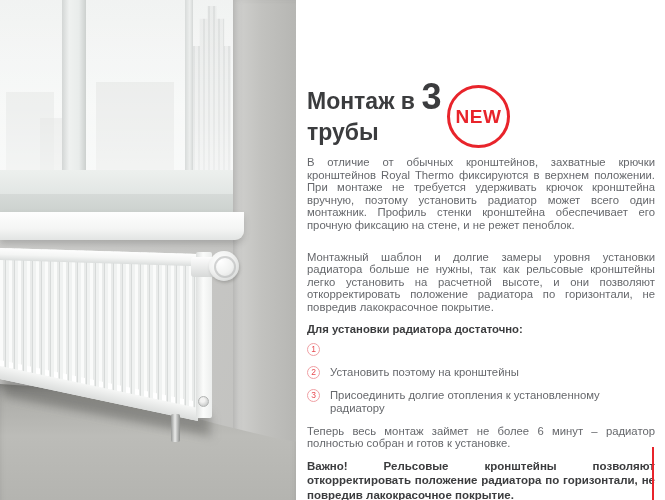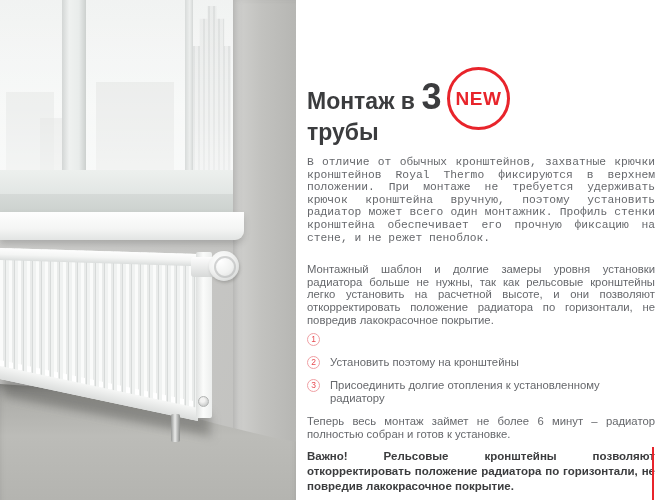--- a/index.html
+++ b/index.html
@@ -137,30 +137,30 @@
   
   .content {
     position: absolute; left: 307px; top: 85px; width: 348px;
     color: #66686c;
   }
   .page-title { color: #3b3c3e; font-weight: bold; }
   .title-line1 { font-size: 23px; line-height: 32px; }
   .title-big { font-size: 36px; line-height: 0; }
   .title-line2 { font-size: 23px; line-height: 31px; }
   .badge-new {
-    position: absolute; left: 447px; top: 67px; width: 63px; height: 63px;
+    position: absolute; left: 447px; top: 85px; width: 63px; height: 63px;
     border: 3px solid #e8242b; border-radius: 50%;
     display: flex; align-items: center; justify-content: center;
     color: #e8242b; font-size: 19px; font-weight: bold; letter-spacing: .5px;
   }
   .body-p {
     font-size: 11.3px; line-height: 12.6px; text-align: justify;
     color: #66686c; hyphens: none;
   }
-  .p1 { margin-top: 8px; font-family: Liberation Mono, monospace; }
+  .p1 { margin-top: 8px; }
   .p2 { margin-top: 19px; }
   .list-header {
     margin-top: 9px; font-size: 11.3px; line-height: 13px;
     font-weight: bold; color: #3b3c3e;
   }
   .steps { list-style: none; margin-top: 7px; }
   .step { display: flex; align-items: flex-start; gap: 10px; margin-bottom: 10px; }
   .step-num {
     flex: 0 0 auto; width: 13px; height: 13px; border-radius: 50%;
     border: 1px solid #f0a0a4; color: #e84a50;
@@ -216,20 +216,21 @@
 <div class="content">
   <h1 class="page-title">
     <div class="title-line1"><span>Монтаж в </span><span class="title-big">3</span></div>
     <div class="title-line2">трубы</div>
   </h1>
 
   <p class="body-p p1">В отличие от обычных кронштейнов, захватные крючки кронштейнов Royal Thermo фиксируются в верхнем положении. При монтаже не требуется удерживать крючок кронштейна вручную, поэтому установить радиатор может всего один монтажник. Профиль стенки кронштейна обеспечивает его прочную фиксацию на стене, и не режет пеноблок.</p>
 
   <p class="body-p p2">Монтажный шаблон и долгие замеры уровня установки радиатора больше не нужны, так как рельсовые кронштейны легко установить на расчетной высоте, и они позволяют откорректировать положение радиатора по горизонтали, не повредив лакокрасочное покрытие.</p>
 
+  <h3 class="list-header">Для установки радиатора достаточно:</h3>
 
   <ul class="steps">
     <li class="step">
       <span class="step-num">1</span>
     </li>
     <li class="step">
       <span class="step-num">2</span>
       <span class="step-text">Установить поэтому на кронштейны</span>
     </li>
     <li class="step">

